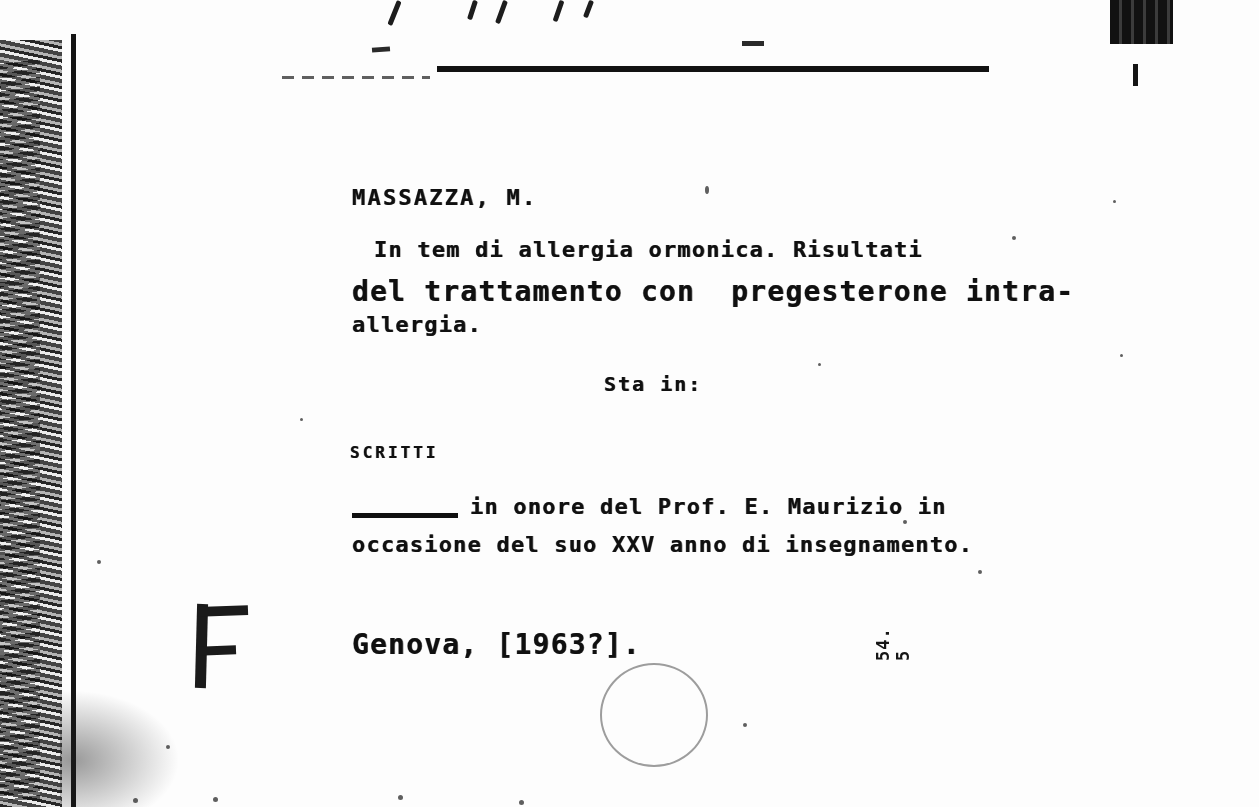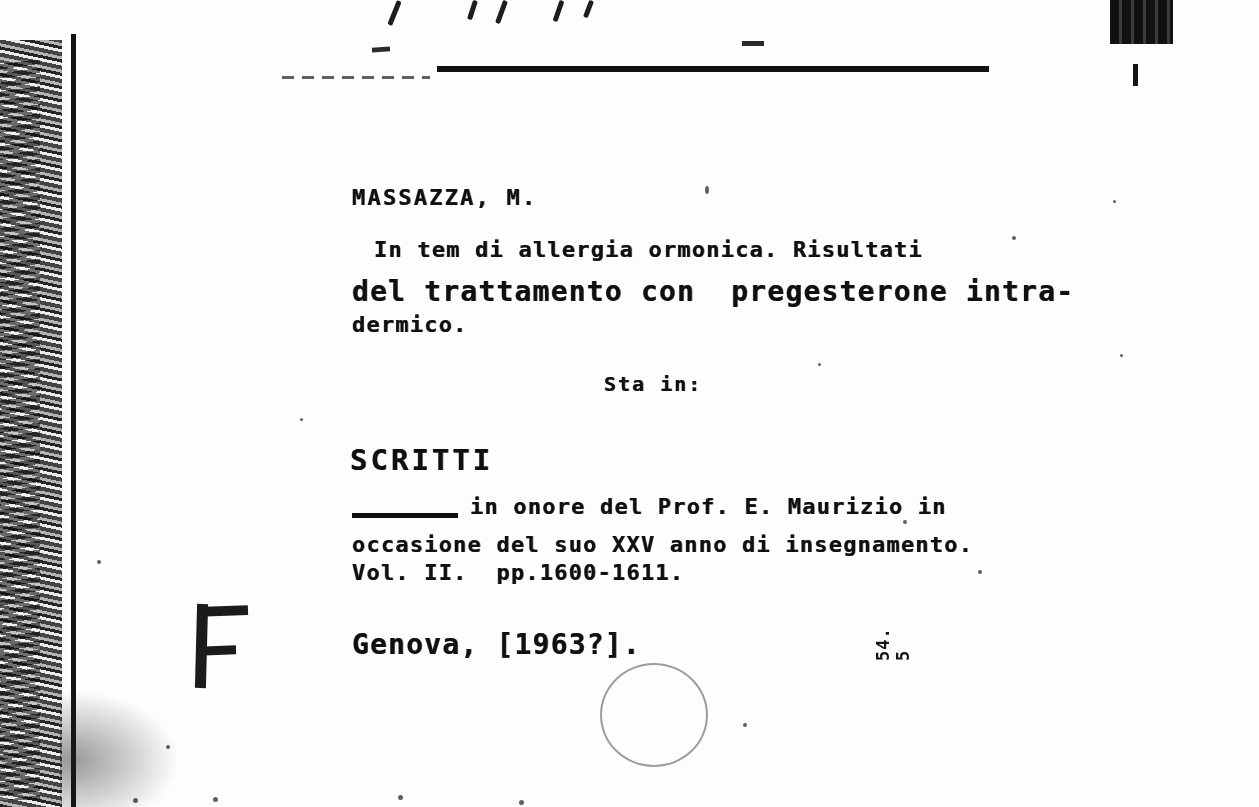--- a/index.html
+++ b/index.html
@@ -135,21 +135,21 @@
     font-weight: 700;
     letter-spacing: 1.2px;
     color: #101010;
     text-shadow: 0.6px 0 0 rgba(10,10,10,.55), -0.4px 0.3px 0 rgba(10,10,10,.35);
   }
   .l-author   { left: 352px; top: 185px;  font-size: 22px; letter-spacing: 2.2px; }
   .l-title1   { left: 352px; top: 237px;  font-size: 22px; margin-left: 22px; }
   .l-title2   { left: 352px; top: 275px;  font-size: 28px; }
   .l-title3   { left: 352px; top: 312px;  font-size: 22px; }
   .l-stain    { left: 604px; top: 372px;  font-size: 20px; letter-spacing: 2px; }
-  .l-scritti  { left: 350px; top: 443px;  font-size: 29px; letter-spacing: 3px; }
+  .l-scritti  { left: 350px; top: 443px;  font-size: 16px; letter-spacing: 3px; }
   .l-cont1    { left: 470px; top: 494px;  font-size: 22px; }
   .l-cont2    { left: 352px; top: 532px;  font-size: 22px; }
   .l-cont3    { left: 352px; top: 560px;  font-size: 22px; }
   .l-place    { left: 352px; top: 628px;  font-size: 28px; }
 
   .rule-short {
     position: absolute;
     left: 352px;
     top: 513px;
     width: 106px;
@@ -239,30 +239,29 @@
 
   <div class="top-rule"></div>
   <div class="top-rule-dashes"></div>
   <div class="tick-a"></div>
   <div class="tick-b"></div>
 
   <div class="txt l-author">MASSAZZA, M.</div>
 
   <div class="txt l-title1">In tem di allergia ormonica. Risultati</div>
   <div class="txt l-title2">del trattamento con  pregesterone intra-</div>
-  <div class="txt l-title3">dermico.</div>
+  <div class="txt l-title3">allergia.</div>
 
   <div class="txt l-stain">Sta in:</div>
 
   <div class="txt l-scritti">SCRITTI</div>
 
   <div class="rule-short"></div>
   <div class="txt l-cont1">in onore del Prof. E. Maurizio in</div>
   <div class="txt l-cont2">occasione del suo XXV anno di insegnamento.</div>
-  <div class="txt l-cont3">Vol. II.  pp.1600-1611.</div>
 
   <div class="txt l-place">Genova, [1963?].</div>
 
   <div class="pencil-F" title="F">
     <div class="stem"></div>
     <div class="bar-top"></div>
     <div class="bar-mid"></div>
   </div>
 
   <div class="ghost-circle"></div>

